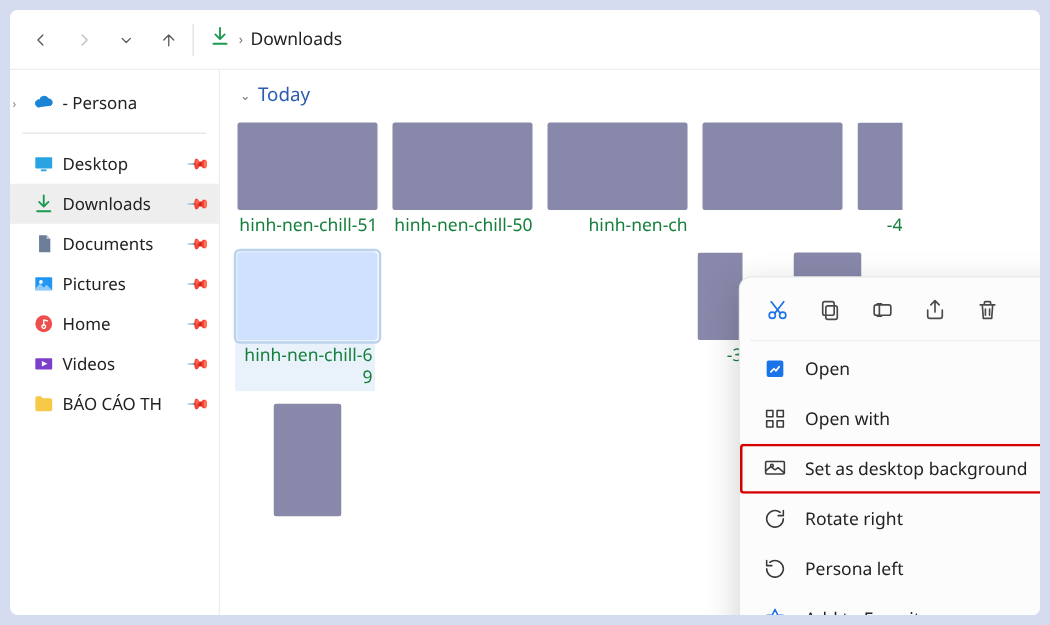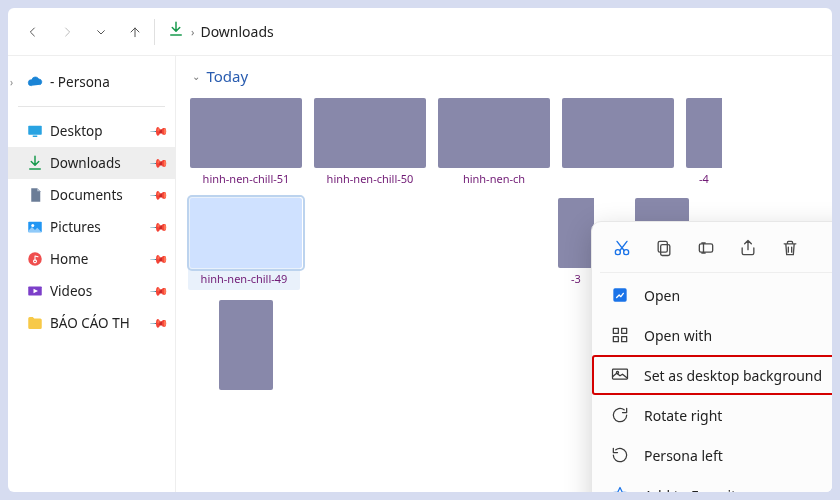--- a/index.html
+++ b/index.html
@@ -31,21 +31,21 @@
 .ico svg { width: 100%; height: 100%; }
 
 
 .main { flex: 1; padding: 10px 14px; position: relative; overflow: hidden; }
 .group-hdr { display: flex; align-items: center; gap: 6px; color: #2a5db0; font-size: 15px; margin-bottom: 12px; margin-left: 2px; }
 .group-hdr .chev { color: #777; font-size: 10px; }
 .grid { display: flex; flex-wrap: wrap; gap: 12px 12px; }
 .thumb { width: 112px; text-align: center; }
 .thumb .pic { width: 112px; height: 70px; border-radius: 2px; background: #88a; position: relative; overflow: hidden; }
 .thumb.portrait .pic { width: 54px; height: 90px; margin: 0 auto; }
-.thumb .name { font-size: 11px; color: #701a75; margin-top: 4px; line-height: 1.25; word-break: break-all; }
+.thumb .name { font-size: 14px; color: #15803d; margin-top: 4px; line-height: 1.25; word-break: break-all; text-align: right; }
 .thumb.selected .pic { outline: 2px solid #bcd3ee; outline-offset: 1px; background-color: #cfe1ff; }
 .thumb.selected { background: #e9f1fb; border-radius: 2px; padding: 2px; margin: -2px; }
 
 
 .p1 { background: linear-gradient(#e48a5a 0 40%, #274041 40% 100%); }
 .p2 { background: linear-gradient(160deg, #3a4e8f, #6a86c7); }
 .p3 { background: linear-gradient(#5b6fa3, #3a4b78); }
 .p4 { background: radial-gradient(circle at 50% 45%, #4f7ea8 0 30%, #2f5b82 31% 100%); }
 .p5 { background: linear-gradient(120deg, #6f7fbc, #9aa6d6); }
 .p6 { background: linear-gradient(#f08a2c 0 35%, #3a1c4b 35% 100%); }
@@ -220,21 +220,21 @@
           <div class="pic p4"></div>
           <div class="name"></div>
         </div>
         <div class="thumb" style="width:36px;overflow:hidden">
           <div class="pic p5"></div>
           <div class="name">-4</div>
         </div>
 
         <div class="thumb selected">
           <div class="pic p7"></div>
-          <div class="name">hinh-nen-chill-49</div>
+          <div class="name">hinh-nen-chill-69</div>
         </div>
         <div class="thumb" style="visibility:hidden"></div>
         <div class="thumb" style="visibility:hidden"></div>
         <div class="thumb" style="width:36px;overflow:hidden">
           <div class="pic p5"></div>
           <div class="name">-3</div>
         </div>
 
         <div class="thumb portrait">
           <div class="pic p8"></div>

